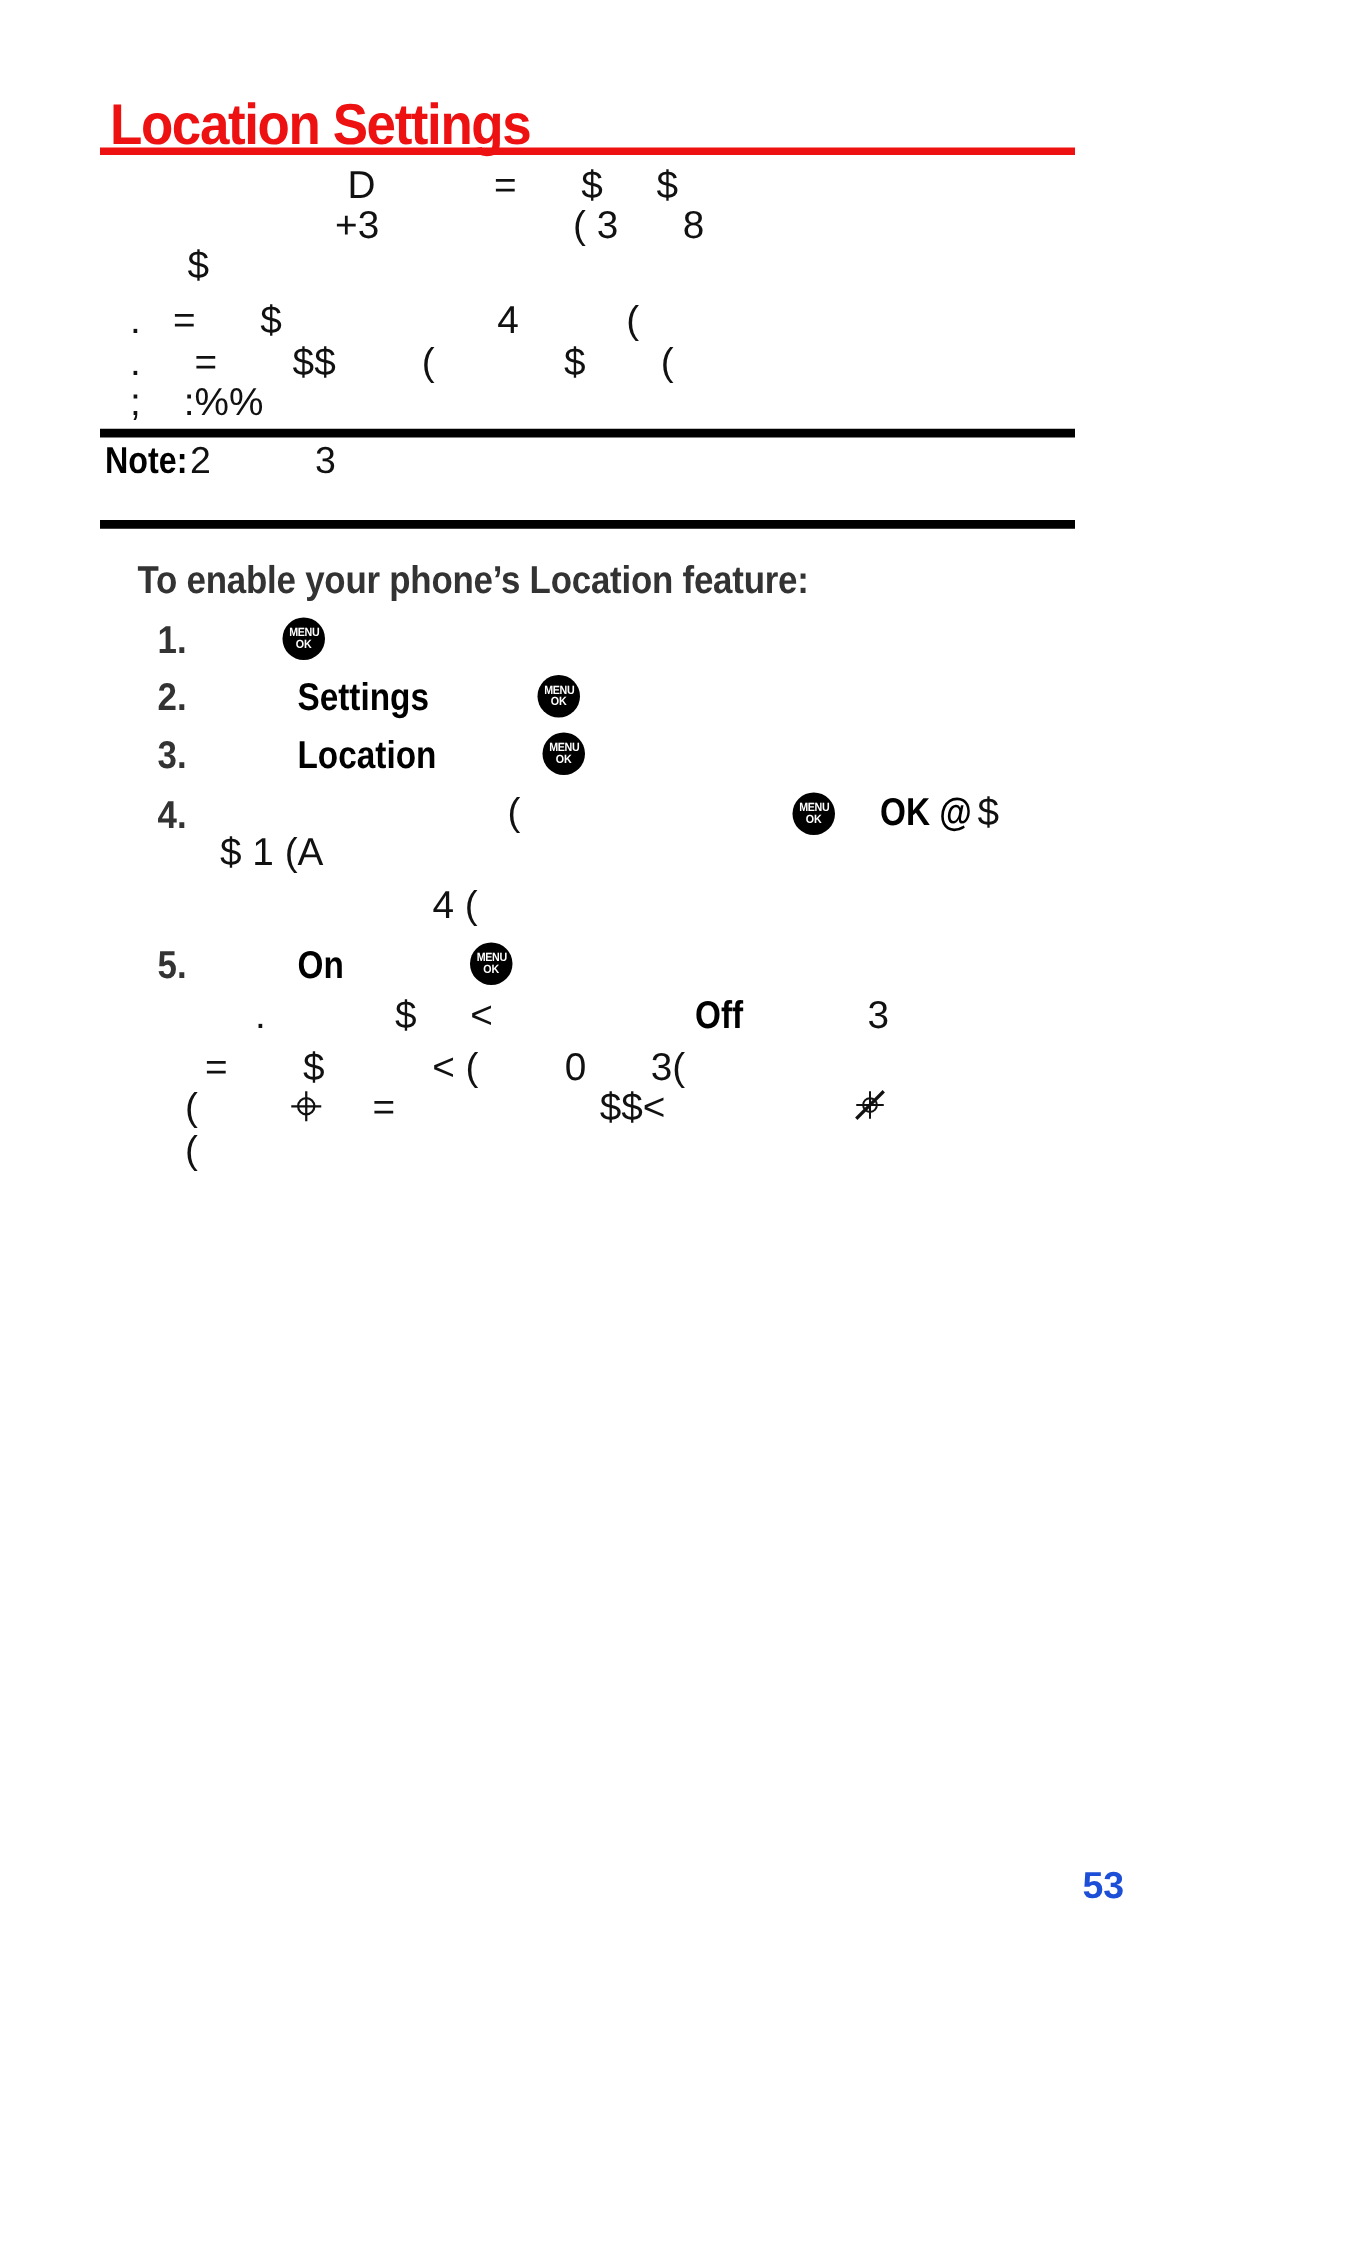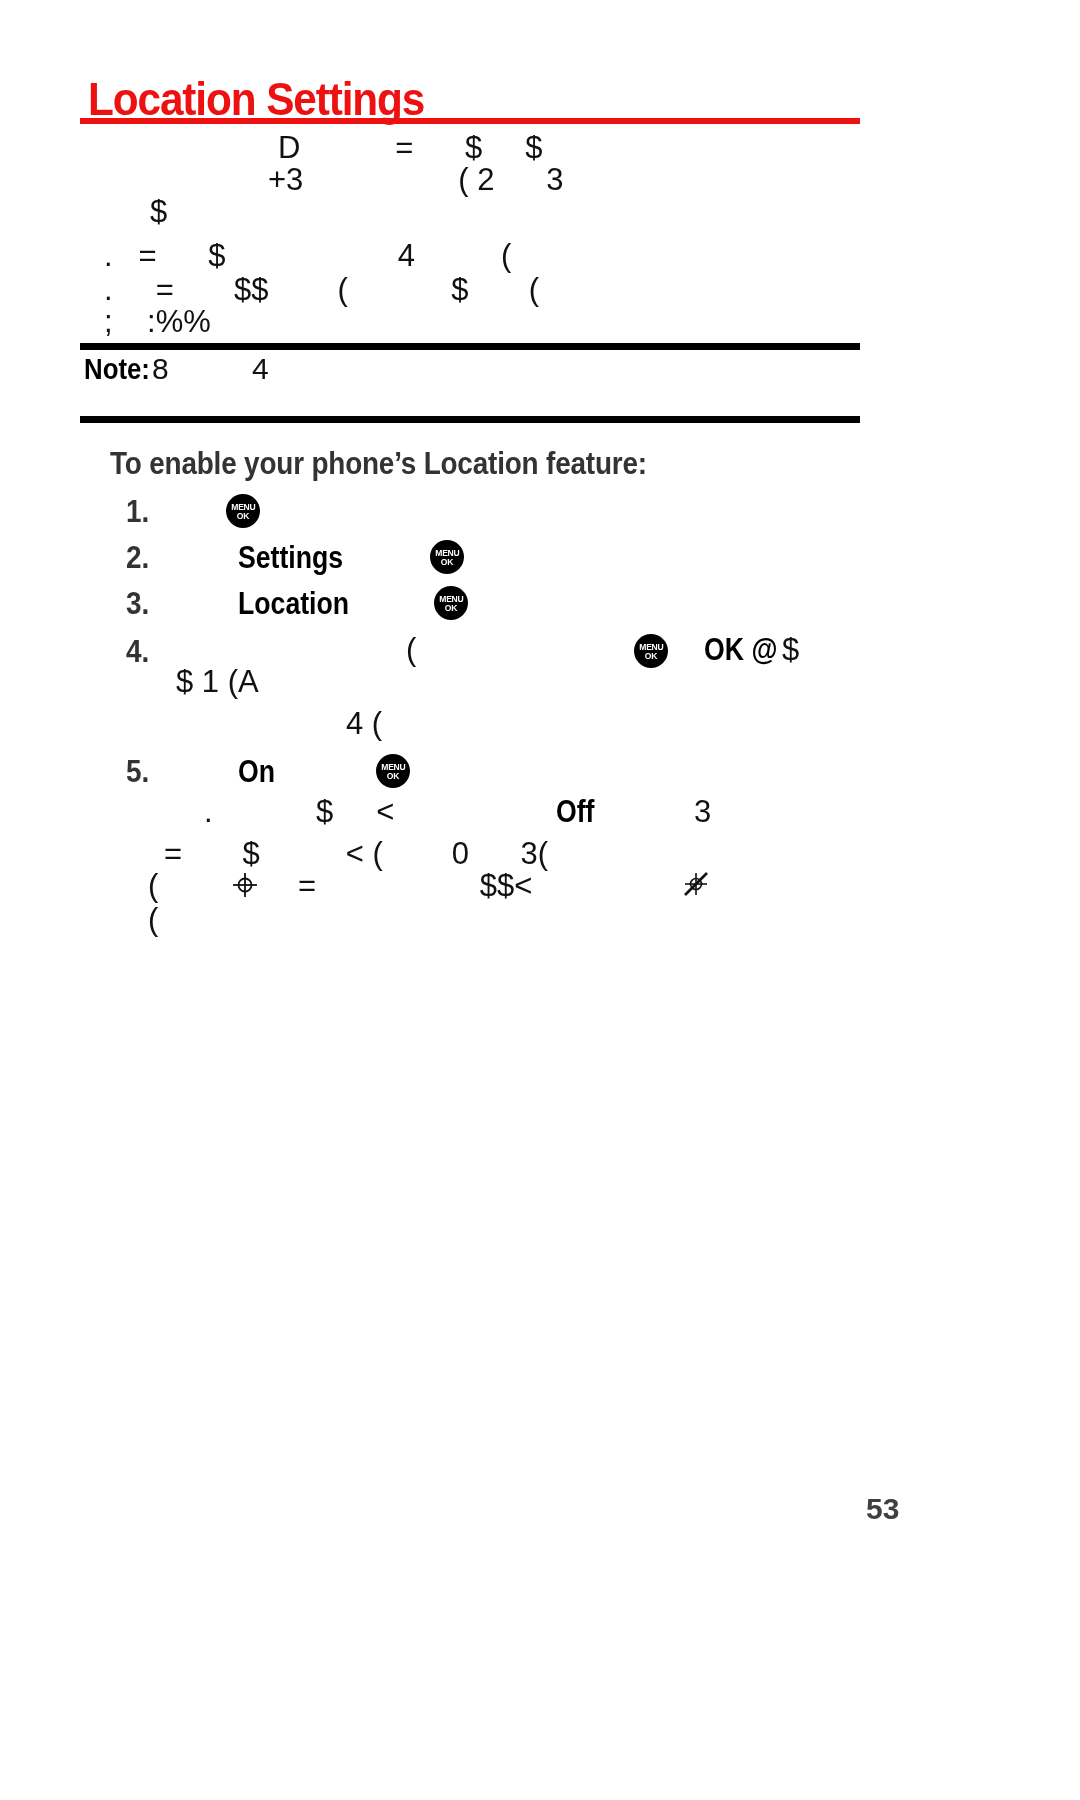--- a/index.html
+++ b/index.html
@@ -169,42 +169,42 @@
     color: #1a1a1a;
     white-space: nowrap;
     letter-spacing: -0.3px;
   }
   .footer-right {
     position: absolute;
     left: 866px;
     top: 1492px;
     font-size: 30px;
     font-weight: bold;
-    color: #404040;
+    color: #1d4ed8;
     white-space: nowrap;
   }
 </style>
 </head>
 <body>
 
 <div class="page">
 
   <div class="title">Location Settings</div>
   <div class="title-rule"></div>
 
   <div class="gl big" style="left:278px; top:132px;">D           =      $     $</div>
-  <div class="gl big" style="left:268px; top:164px;">+3                  ( 2      3</div>
+  <div class="gl big" style="left:268px; top:164px;">+3                  ( 3      8</div>
   <div class="gl big" style="left:150px; top:196px;">$</div>
   <div class="gl big" style="left:104px; top:240px;">.   =      $                    4          (</div>
   <div class="gl big" style="left:104px; top:274px;">.     =       $$        (            $       (</div>
   <div class="gl big" style="left:104px; top:306px;">;    :%%</div>
 
   <div class="rule-thick" style="left:80px; top:343px; width:780px;"></div>
   <div class="note-label">Note:</div>
-  <div class="gl" style="left:152px; top:354px; font-size:30px;">8          4</div>
+  <div class="gl" style="left:152px; top:354px; font-size:30px;">2          3</div>
   <div class="rule-thick" style="left:80px; top:416px; width:780px;"></div>
 
   <div class="proc-heading">To enable your phone’s Location feature:</div>
 
   <div class="stepnum" style="left:126px; top:494px;">1.</div>
   <div class="menuok" style="left:226px; top:494px;">
     <span class="m">MENU</span>
     <span class="o">OK</span>
   </div>
 

